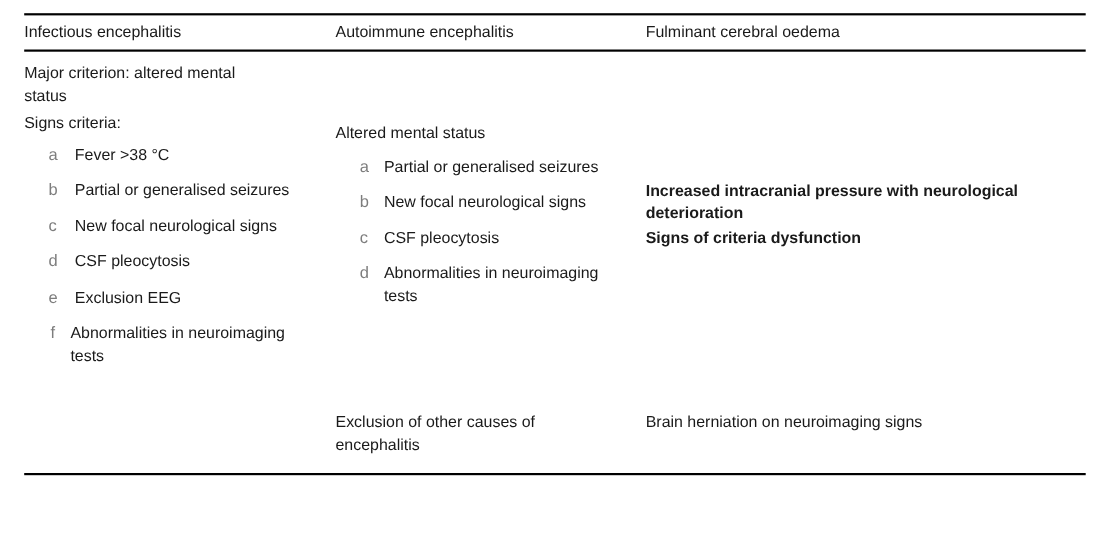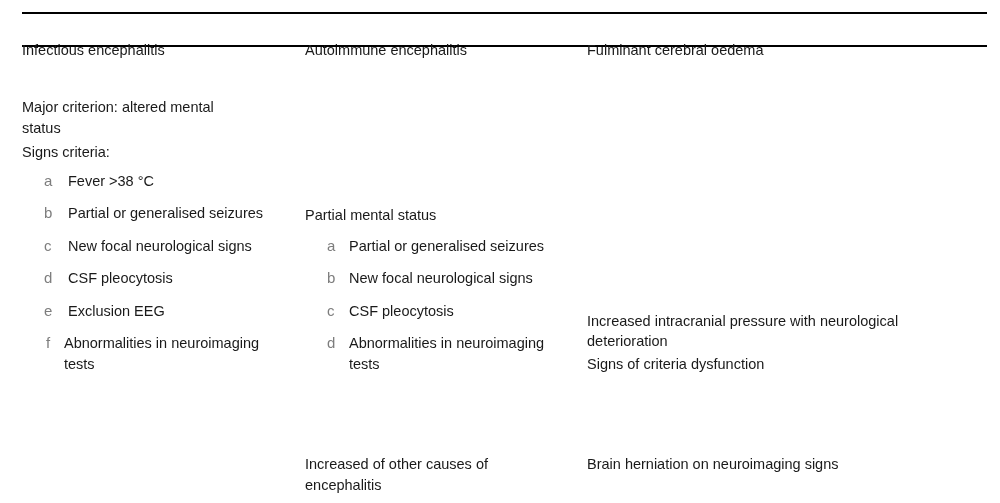--- a/index.html
+++ b/index.html
@@ -32,36 +32,35 @@
 
   .header-row {
     display: flex;
     height: 31px;
     align-items: center;
   }
 
   .col {
     box-sizing: border-box;
     padding-right: 14px;
-    margin-top: 40px;
   }
   .col-1 { width: 283px; }
   .col-2 { width: 282px; }
   .col-3 { width: 400px; }
 
   .col-head {
     font-size: 14.5px;
     line-height: 18px;
     color: #1a1a1a;
     white-space: nowrap;
   }
 
   .body-row {
     display: flex;
-    align-items: flex-end;
+    align-items: center;
   }
 
   .cell {
     box-sizing: border-box;
     font-size: 14.5px;
     line-height: 20.5px;
     color: #1a1a1a;
   }
 
   .para {
@@ -148,53 +147,53 @@
           <span>Exclusion EEG</span>
         </li>
         <li style="padding-left:42px;">
           <span class="marker" style="left:24px;">f</span>
           <span>Abnormalities in neuroimaging tests</span>
         </li>
       </ul>
     </div>
 
     <div class="col col-2 cell" style="padding-top:10px;">
-      <p class="para">Partial mental status</p>
+      <p class="para">Altered mental status</p>
       <ul class="sublist" style="margin-top:10px;">
         <li>
           <span class="marker">a</span>
           <span>Partial or generalised seizures</span>
         </li>
         <li>
           <span class="marker">b</span>
           <span>New focal neurological signs</span>
         </li>
         <li>
           <span class="marker">c</span>
           <span>CSF pleocytosis</span>
         </li>
         <li>
           <span class="marker">d</span>
           <span>Abnormalities in neuroimaging tests</span>
         </li>
       </ul>
     </div>
 
-    <div class="col col-3 cell" style="padding-top:10px;">
+    <div class="col col-3 cell" style="padding-top:10px;font-weight:bold;">
       <p class="para" style="max-width:355px;">Increased intracranial pressure with neurological deterioration</p>
       <p class="para" style="margin-top:2px;">Signs of criteria dysfunction</p>
     </div>
   </div>
 
   <div class="footer-row" style="margin-top:40px;">
     <div class="col col-1 cell">
       <p class="para"></p>
     </div>
     <div class="col col-2 cell">
-      <p class="para" style="max-width:205px;">Increased of other causes of encephalitis</p>
+      <p class="para" style="max-width:205px;">Exclusion of other causes of encephalitis</p>
     </div>
     <div class="col col-3 cell">
       <p class="para">Brain herniation on neuroimaging signs</p>
     </div>
   </div>
 
   <div class="rule rule-bottom" style="margin-top:15px;"></div>
 
 </div>
 

